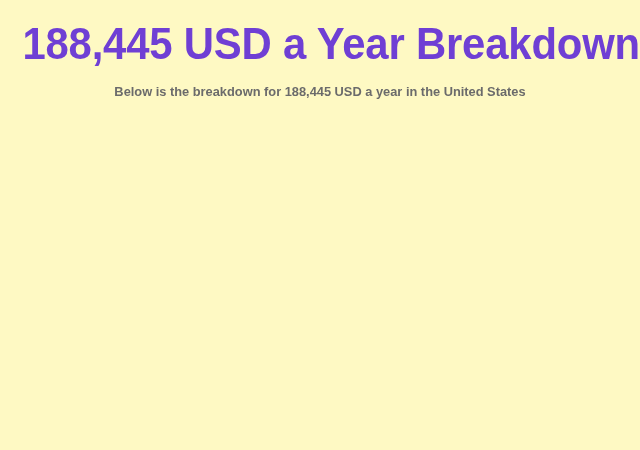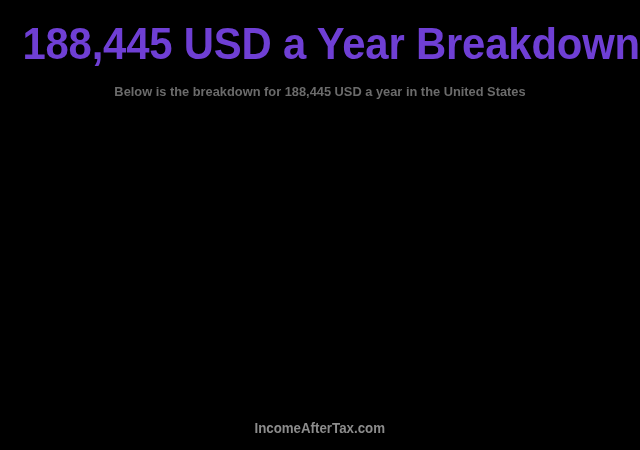--- a/index.html
+++ b/index.html
@@ -11,21 +11,21 @@
     width: 640px;
     height: 450px;
     background: #efefef;
     font-family: "Liberation Sans", "DejaVu Sans", sans-serif;
     overflow: hidden;
   }
   .page {
     position: relative;
     width: 640px;
     height: 450px;
-    background: #000000;
+    background: #fef9c3;
     box-sizing: border-box;
   }
 
   
   .header {
     position: absolute;
     top: 0;
     left: 0;
     width: 640px;
     text-align: center;
@@ -110,17 +110,14 @@
 
   <div class="header">
     <h1 class="page-title">188,445 USD a Year Breakdown</h1>
     <p class="page-subtitle">Below is the breakdown for 188,445 USD a year in the United States</p>
   </div>
 
   <div class="chart-body">
     <div class="chart-canvas"></div>
   </div>
 
-  <div class="footer">
-    <span class="site-credit">IncomeAfterTax.com</span>
-  </div>
 
 </div>
 
 </body></html>

